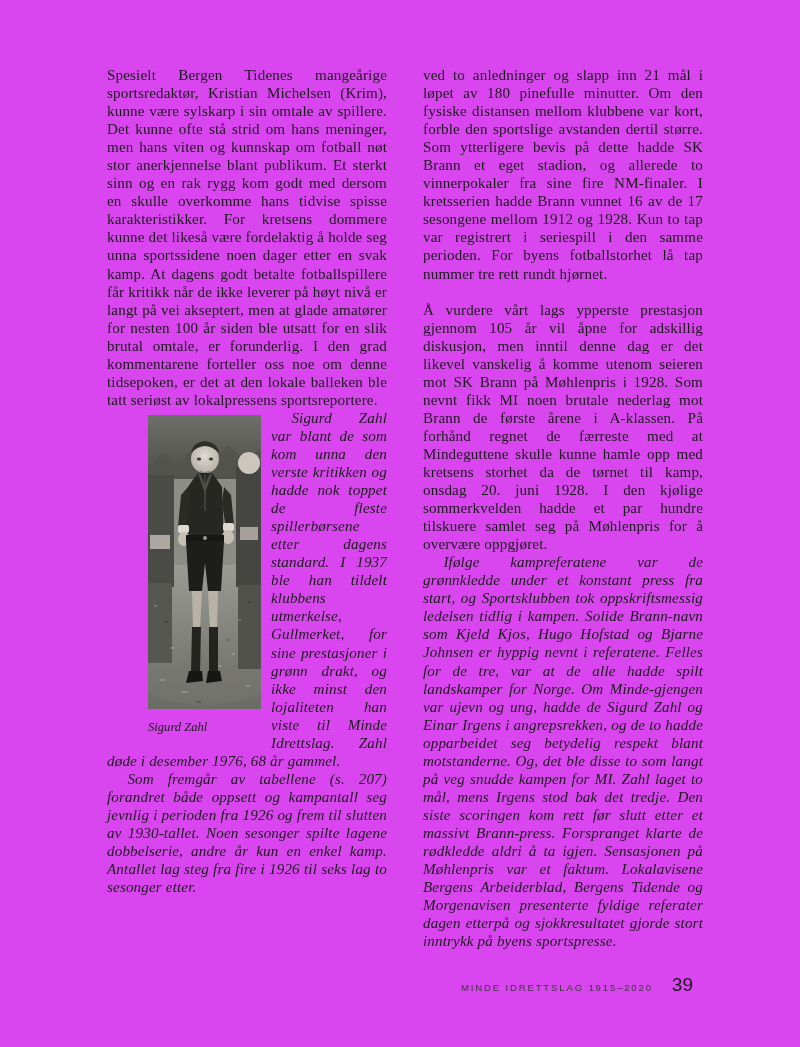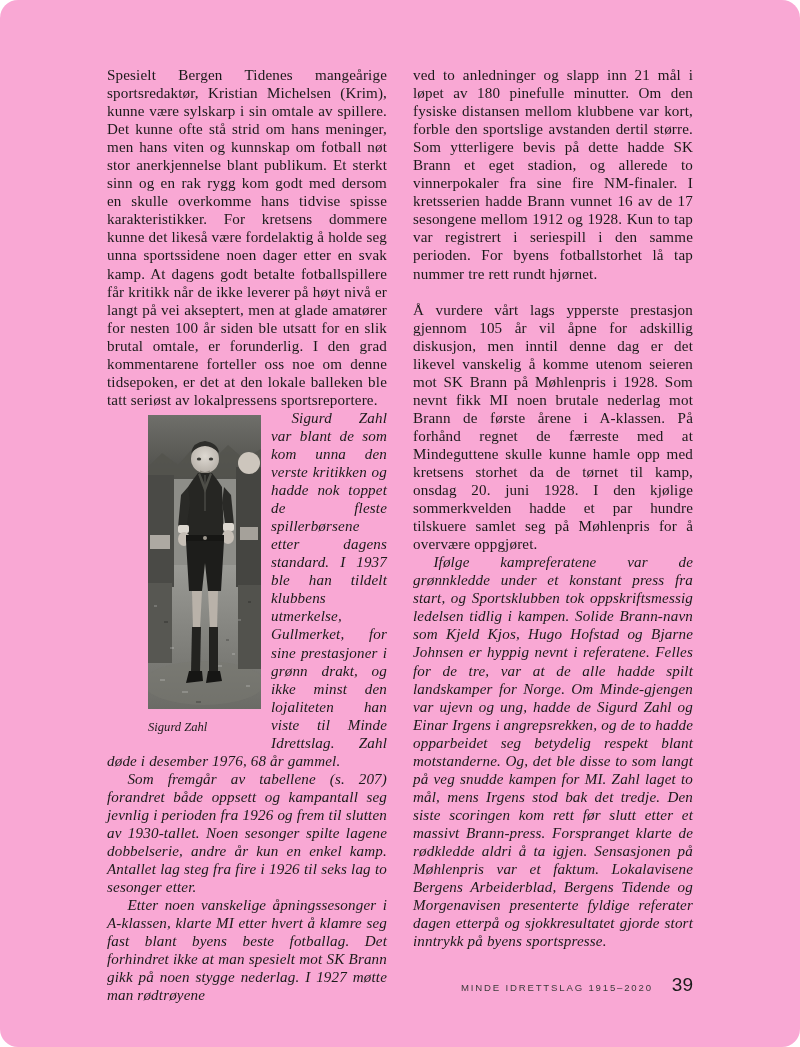--- a/index.html
+++ b/index.html
@@ -9,40 +9,39 @@
     background: #ffffff;
   }
   body {
     font-family: "Liberation Serif", "DejaVu Serif", serif;
     color: #1a1a1a;
   }
   .page {
     position: relative;
     width: 800px;
     height: 1047px;
-    background: #f9a8d4;
+    background: #d946ef;
     overflow: hidden;
     box-sizing: border-box;
-    border-radius: 18px;
   }
   .columns {
     position: absolute;
     left: 107px;
     top: 66px;
     width: 586px;
     height: 880px;
   }
   .col {
     position: absolute;
     top: 0;
     width: 280px;
     height: 880px;
   }
   .col-left  { left: 0; }
-  .col-right { left: 306px; }
+  .col-right { left: 316px; }
 
   p.body {
     margin: 0;
     font-size: 15.1px;
     line-height: 18.05px;
     text-align: justify;
     text-justify: inter-word;
     hyphens: manual;
     -webkit-hyphens: manual;
     letter-spacing: 0.01em;
@@ -208,21 +207,20 @@
               <rect x="48" y="286" width="5" height="2"></rect>
               <rect x="100" y="186" width="3" height="2"></rect>
             </g>
           </svg>
         </div>
         <figcaption class="fig-caption">Sigurd Zahl</figcaption>
       </figure>
 
       <p class="body indent">Sigurd Zahl var blant de som kom unna den verste kritikken og hadde nok toppet de fleste spillerbørsene etter dagens standard. I 1937 ble han tildelt klubbens utmerkelse, Gullmerket, for sine prestasjoner i grønn drakt, og ikke minst den lojaliteten han viste til Minde Idrettslag. Zahl døde i desember 1976, 68 år gammel.</p>
       <p class="body indent">Som fremgår av tabellene (s. 207) forandret både oppsett og kampantall seg jevnlig i perioden fra 1926 og frem til slutten av 1930-tallet. Noen sesonger spilte lagene dobbelserie, andre år kun en enkel kamp. Antallet lag steg fra fire i 1926 til seks lag to sesonger etter.</p>
-      <p class="body indent">Etter noen vanskelige åpningssesonger i A-klassen, klarte MI etter hvert å klamre seg fast blant byens beste fotballag. Det forhindret ikke at man spesielt mot SK Brann gikk på noen stygge nederlag. I 1927 møtte man rødtrøyene</p>
     </div>
 
     <div class="col col-right">
       <p class="body">ved to anledninger og slapp inn 21 mål i løpet av 180 pinefulle minutter. Om den fysiske distansen mellom klubbene var kort, forble den sportslige avstanden dertil større. Som ytterligere bevis på dette hadde SK Brann et eget stadion, og allerede to vinnerpokaler fra sine fire NM-finaler. I kretsserien hadde Brann vunnet 16 av de 17 sesongene mellom 1912 og 1928. Kun to tap var registrert i seriespill i den samme perioden. For byens fotballstorhet lå tap nummer tre rett rundt hjørnet.</p>
 
       <div class="spacer-before-subhead"></div>
 
 
       <p class="body">Å vurdere vårt lags ypperste prestasjon gjennom 105 år vil åpne for adskillig diskusjon, men inntil denne dag er det likevel vanskelig å komme utenom seieren mot SK Brann på Møhlenpris i 1928. Som nevnt fikk MI noen brutale nederlag mot Brann de første årene i A-klassen. På forhånd regnet de færreste med at Mindeguttene skulle kunne hamle opp med kretsens storhet da de tørnet til kamp, onsdag 20. juni 1928. I den kjølige sommerkvelden hadde et par hundre tilskuere samlet seg på Møhlenpris for å overvære oppgjøret.</p>
       <p class="body indent">Ifølge kampreferatene var de grønnkledde under et konstant press fra start, og Sportsklubben tok oppskriftsmessig ledelsen tidlig i kampen. Solide Brann-navn som Kjeld Kjos, Hugo Hofstad og Bjarne Johnsen er hyppig nevnt i referatene. Felles for de tre, var at de alle hadde spilt landskamper for Norge. Om Minde-gjengen var ujevn og ung, hadde de Sigurd Zahl og Einar Irgens i angrepsrekken, og de to hadde opparbeidet seg betydelig respekt blant motstanderne. Og, det ble disse to som langt på veg snudde kampen for MI. Zahl laget to mål, mens Irgens stod bak det tredje. Den siste scoringen kom rett før slutt etter et massivt Brann-press. Forspranget klarte de rødkledde aldri å ta igjen. Sensasjonen på Møhlenpris var et faktum. Lokalavisene Bergens Arbeiderblad, Bergens Tidende og Morgenavisen presenterte fyldige referater dagen etterpå og sjokkresultatet gjorde stort inntrykk på byens sportspresse.</p>

